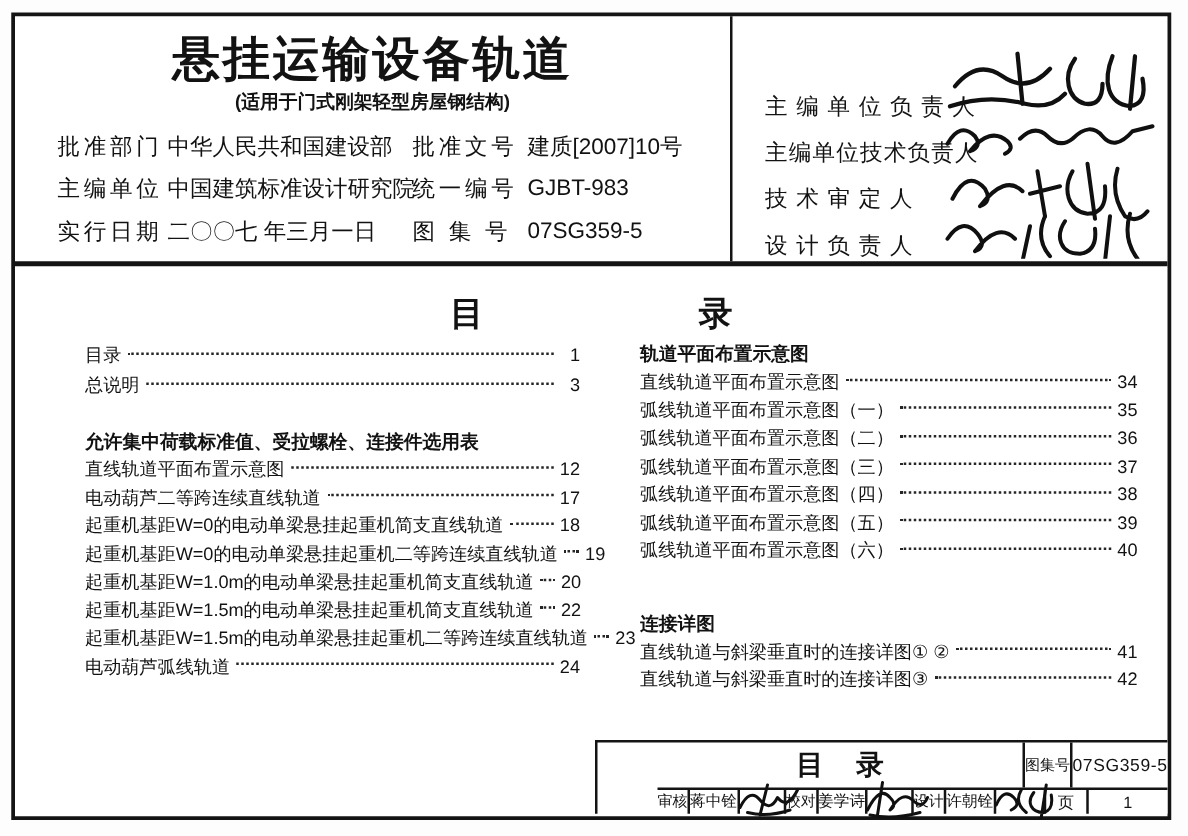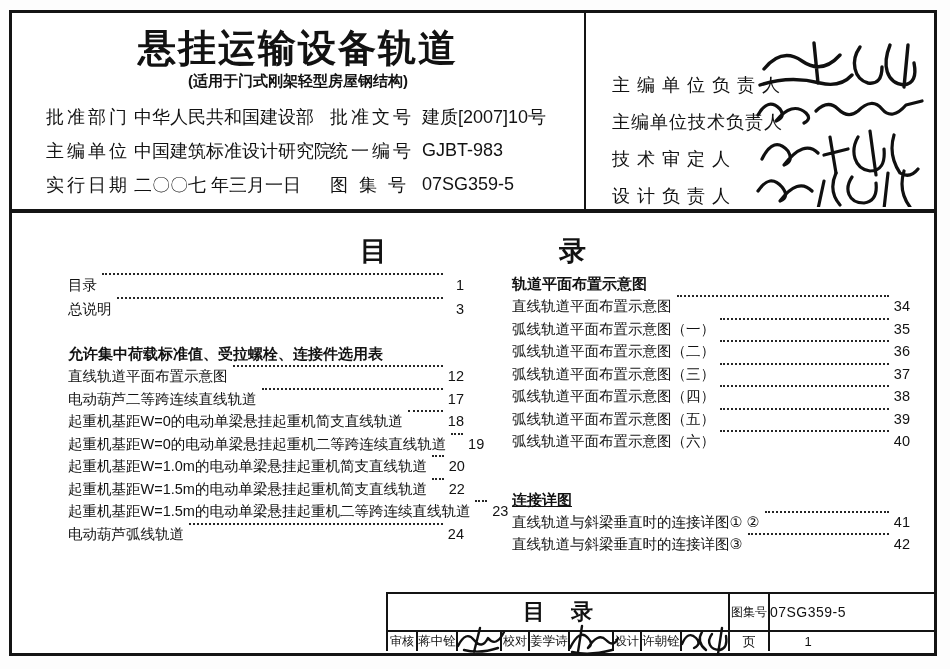--- a/index.html
+++ b/index.html
@@ -28,30 +28,30 @@
   .iv2{flex:1;}
   .orow{height:37px;display:flex;align-items:center;padding-left:26px;font-size:18px;letter-spacing:1px;white-space:nowrap;}
   .sig-top{position:absolute;right:6px;top:16px;}
   .scribble{stroke:#101010;fill:none;stroke-linecap:round;stroke-linejoin:round;}
   
   .main{position:relative;height:438px;}
   .toc-head{display:flex;justify-content:center;gap:172px;padding-top:25px;font-size:27px;font-weight:bold;line-height:1;}
   .col{position:absolute;top:60px;}
   .col-l{left:56px;width:396px;}
   .col-r{left:500px;width:398px;}
-  .ti{display:flex;align-items:flex-start;font-size:14.5px;line-height:22.5px;}
+  .ti{display:flex;align-items:center;font-size:14.5px;line-height:22.5px;}
   .ti-top{line-height:24px;}
   .ti .lbl{white-space:nowrap;}
   .ti .dots{flex:1;border-bottom:2px dotted #262626;margin:0 3px 5px 5px;min-width:12px;}
   .ti .pg{min-width:18px;text-align:right;}
   .sec{font-size:15px;font-weight:bold;line-height:22px;}
   .gap22{margin-top:22px;}
-  .gap36{margin-top:36px;text-decoration:underline;}
+  .gap36{margin-top:36px;}
   
-  .tb{position:absolute;right:0;bottom:0;width:548px;border-left:2px solid #141414;border-top:2px solid #141414;background:#fff;}
+  .tb{position:absolute;right:0;bottom:0;width:458px;border-left:2px solid #141414;border-top:2px solid #141414;background:#fff;padding-left:48px;}
   .tb-row{display:flex;}
   .tb-row1{height:38px;border-bottom:2px solid #141414;}
   .tb-row2{height:19px;}
   .tb-cell{display:flex;align-items:center;justify-content:center;overflow:visible;white-space:nowrap;}
   .tb-cell + .tb-cell{border-left:2px solid #141414;}
   .tb-title{width:340px;font-size:22px;font-weight:bold;letter-spacing:10px;text-indent:10px;}
   .tb-atlas-label{width:40px;font-size:12px;}
   .tb-atlas-no{width:78px;font-size:14px;letter-spacing:0.5px;}
   .tb-role{font-size:12px;}
   .tb-name{font-size:12.5px;}

